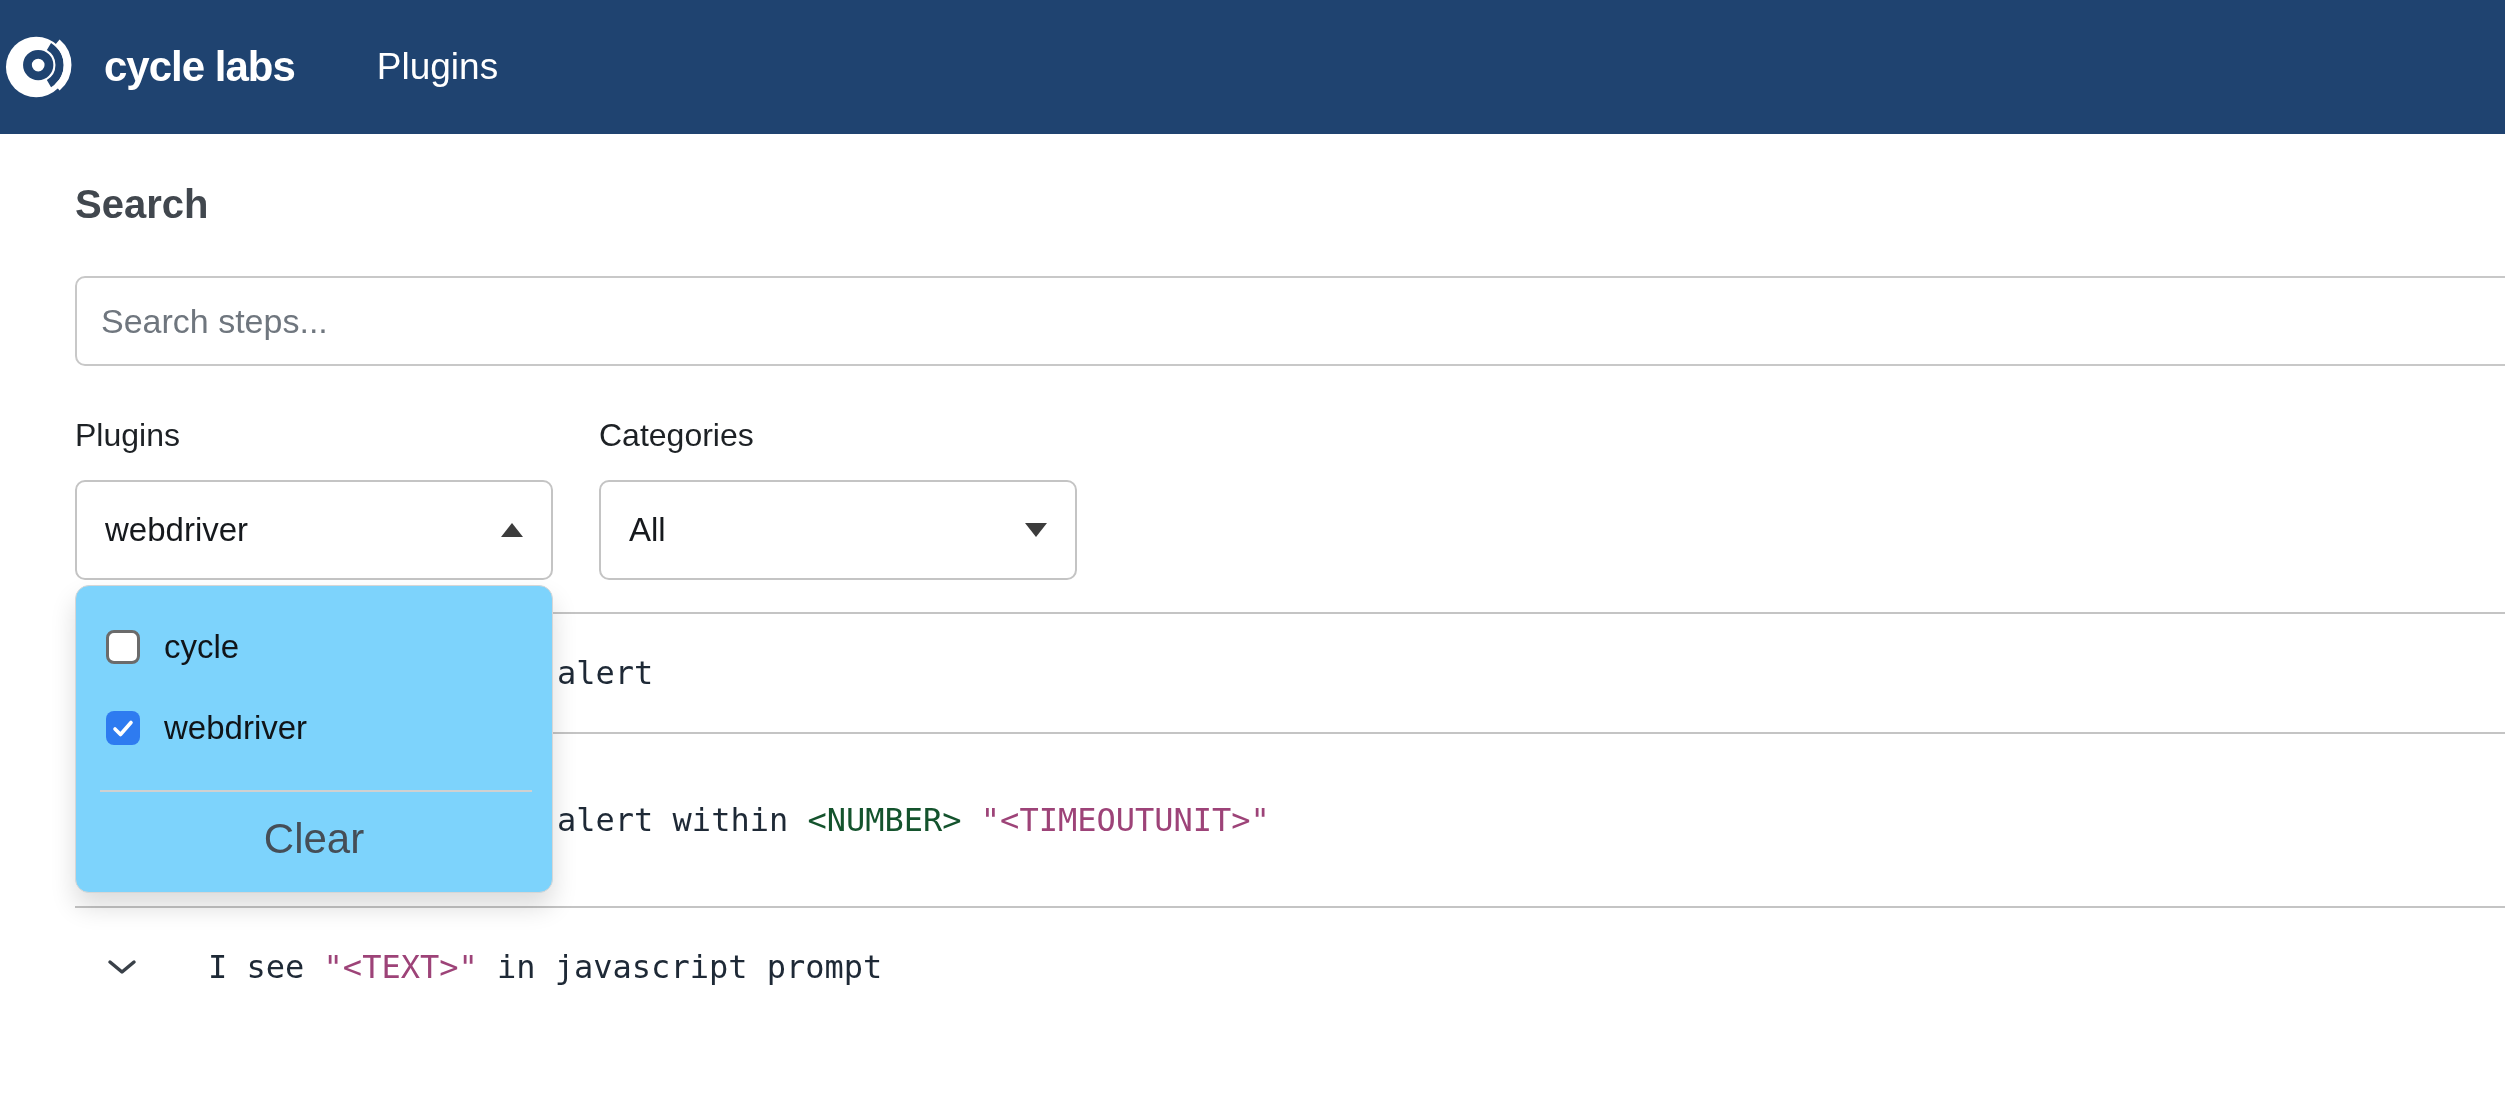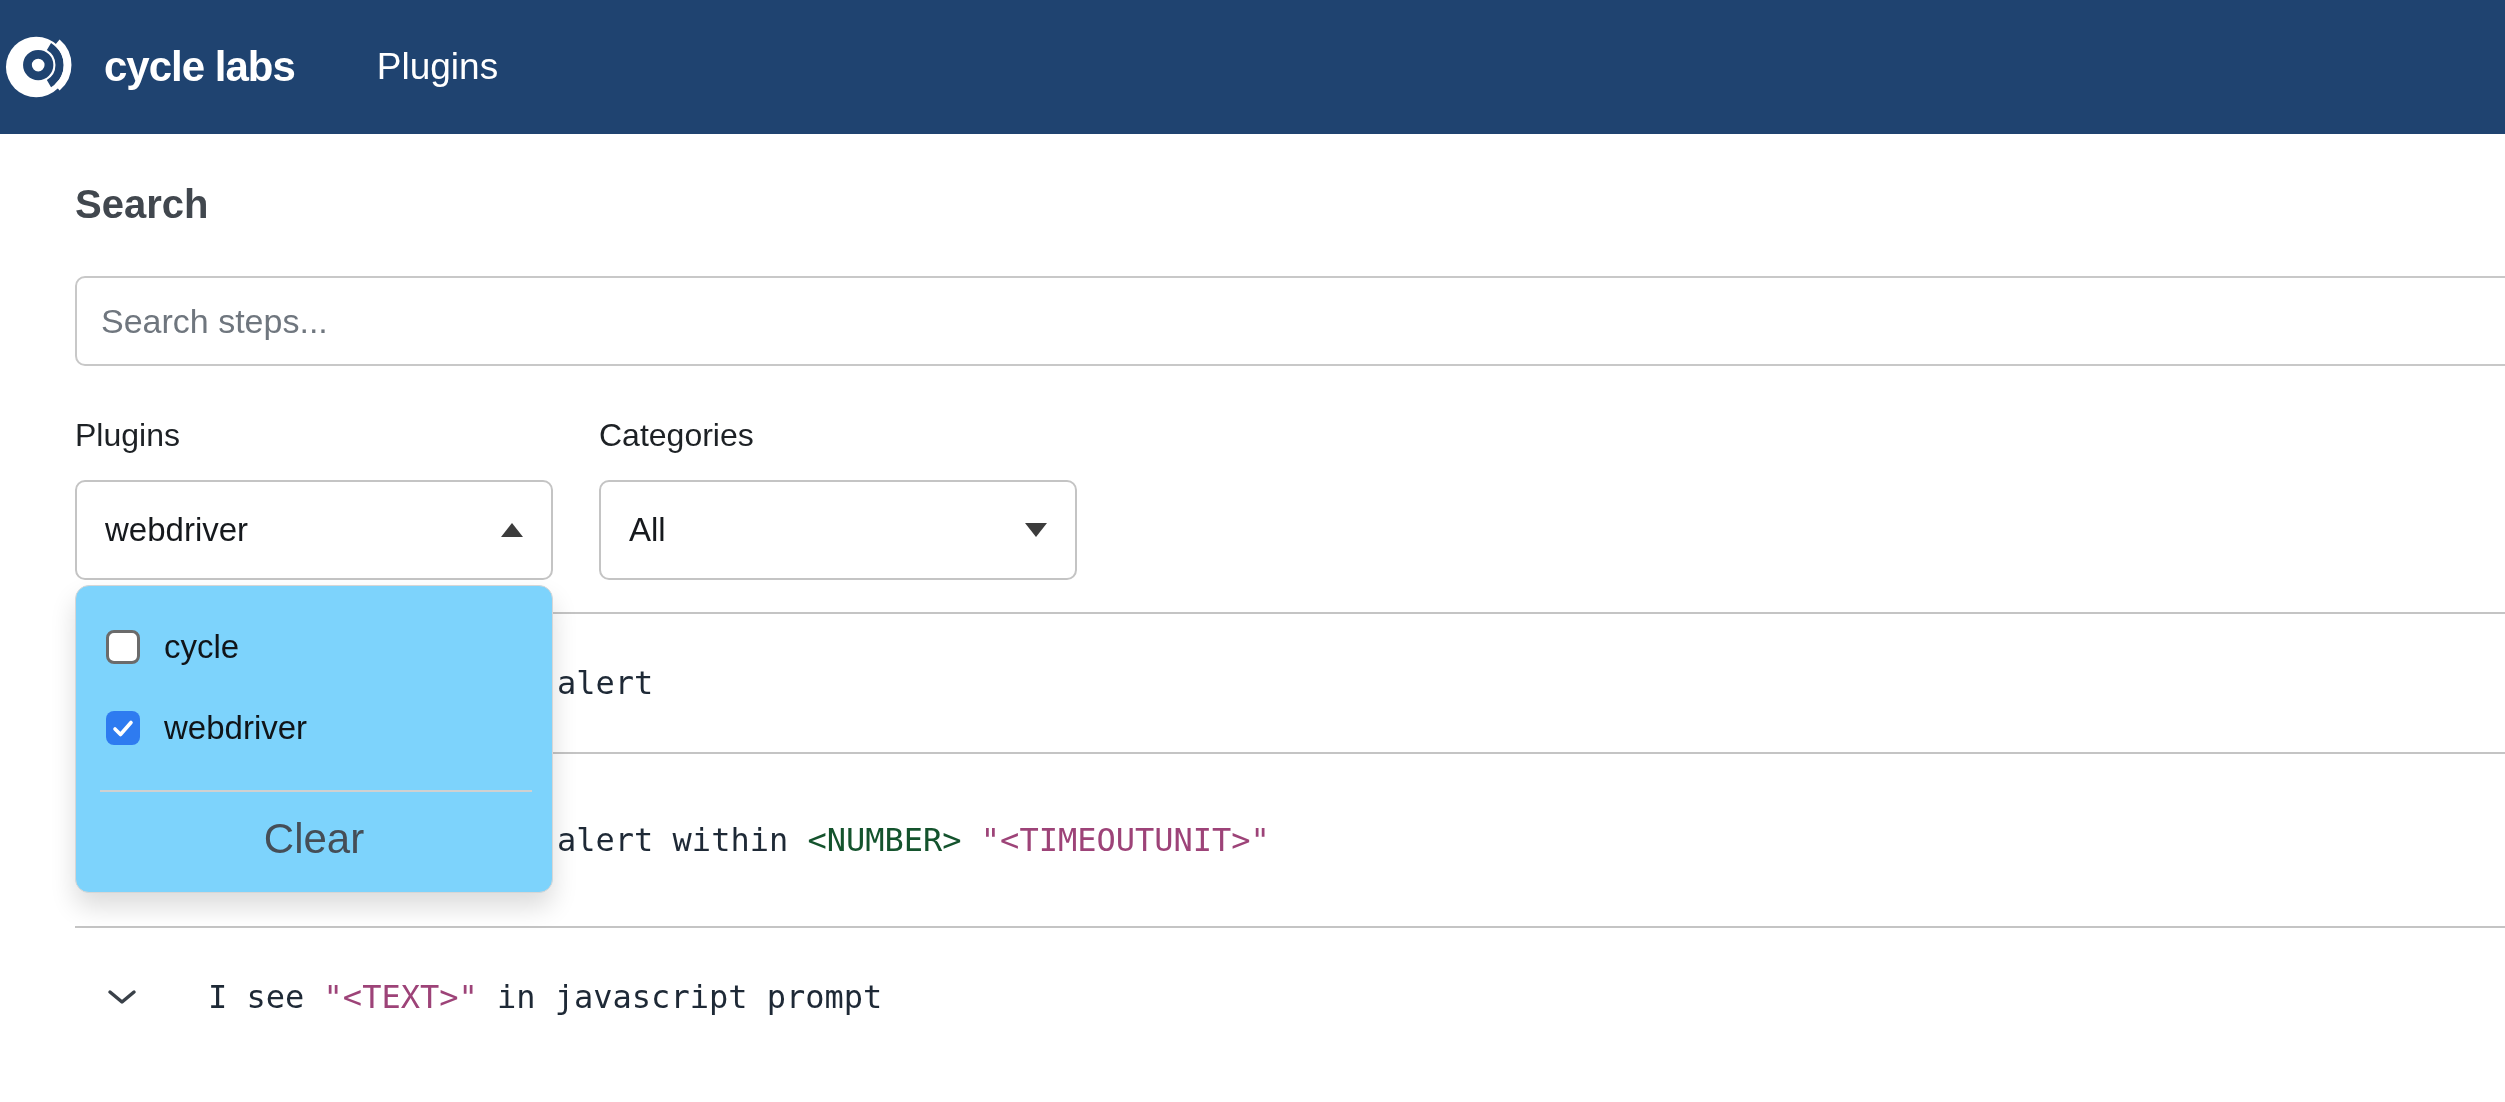--- a/index.html
+++ b/index.html
@@ -86,21 +86,21 @@
   .panel-divider { border-top:2px solid #d0d0d0; margin:42px 20px 0 24px; }
   .clear-btn {
     display:block; margin:27px auto 0; background:none; border:none;
     font-size:42px; line-height:38px; color:#454e57; cursor:pointer;
     font-family:"Liberation Sans", sans-serif;
   }
 
   
   .steps { margin:32px 0 0 75px; }
   .step-row {
-    position:relative; height:140px; border-top:2px solid #c4c4c4;
+    position:relative; height:120px; border-top:2px solid #c4c4c4;
     display:flex; align-items:center; background:#fff; cursor:pointer;
   }
   .step-row:nth-child(2) { height:174px; }
   .code {
     font-family:"DejaVu Sans Mono", monospace; font-size:32px;
     white-space:pre; color:#1e2936;
   }
   .step-row.covered .code { margin-left:482px; }
   .chevron { margin-left:32px; flex:none; }
   .step-row:not(.covered) .code { margin-left:71px; }

